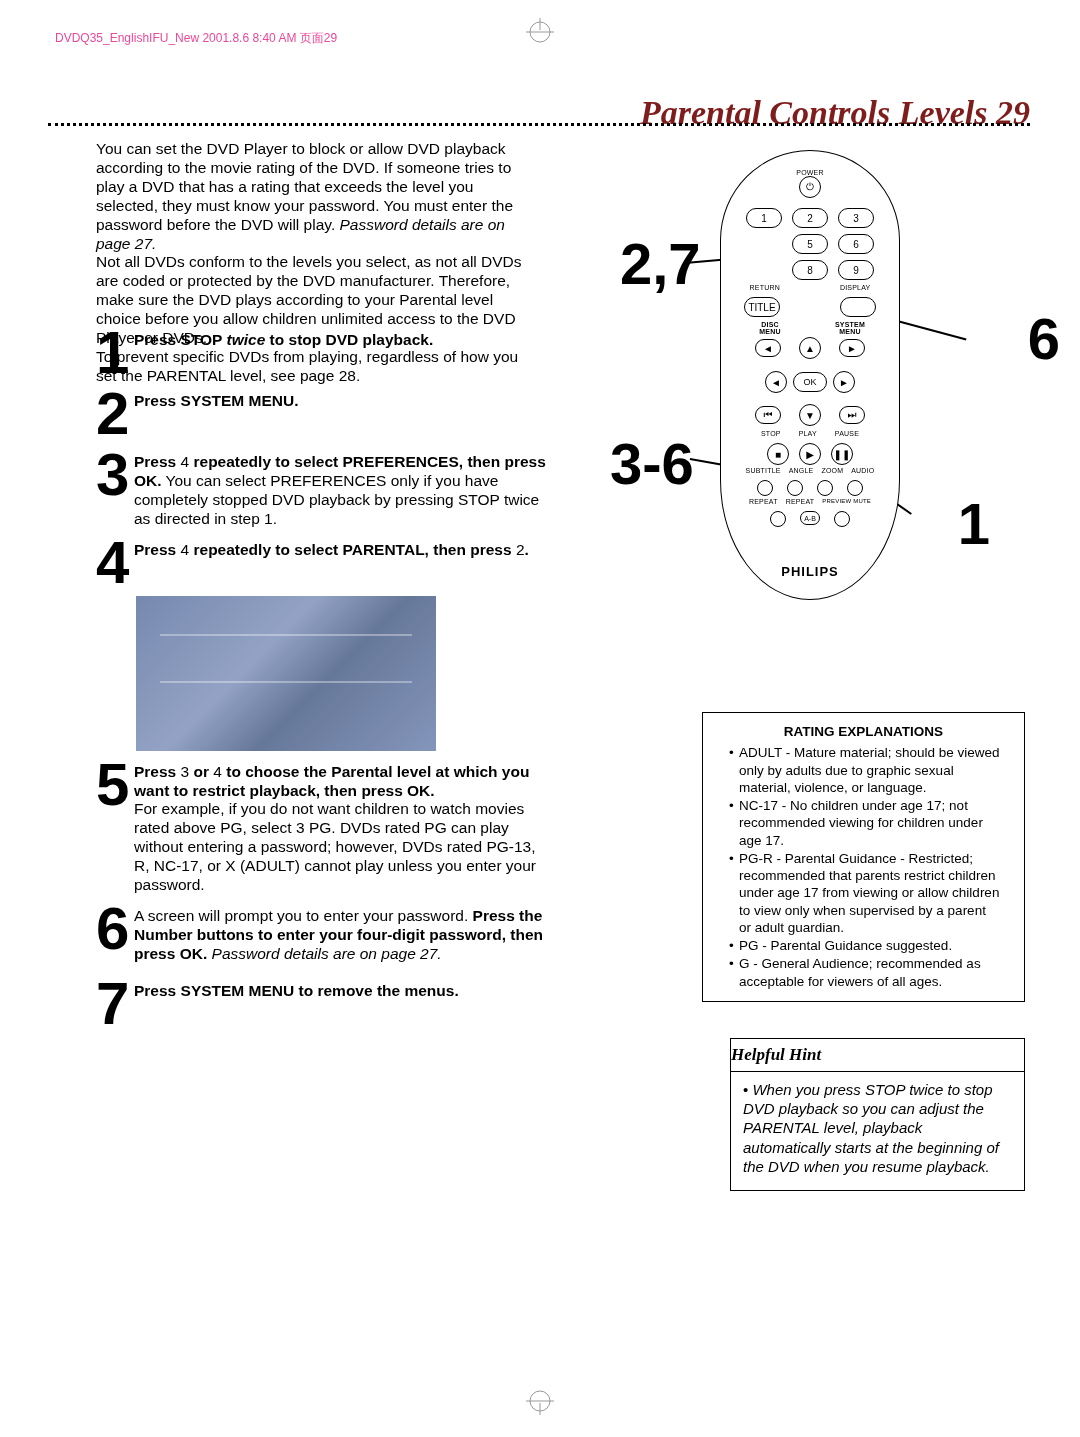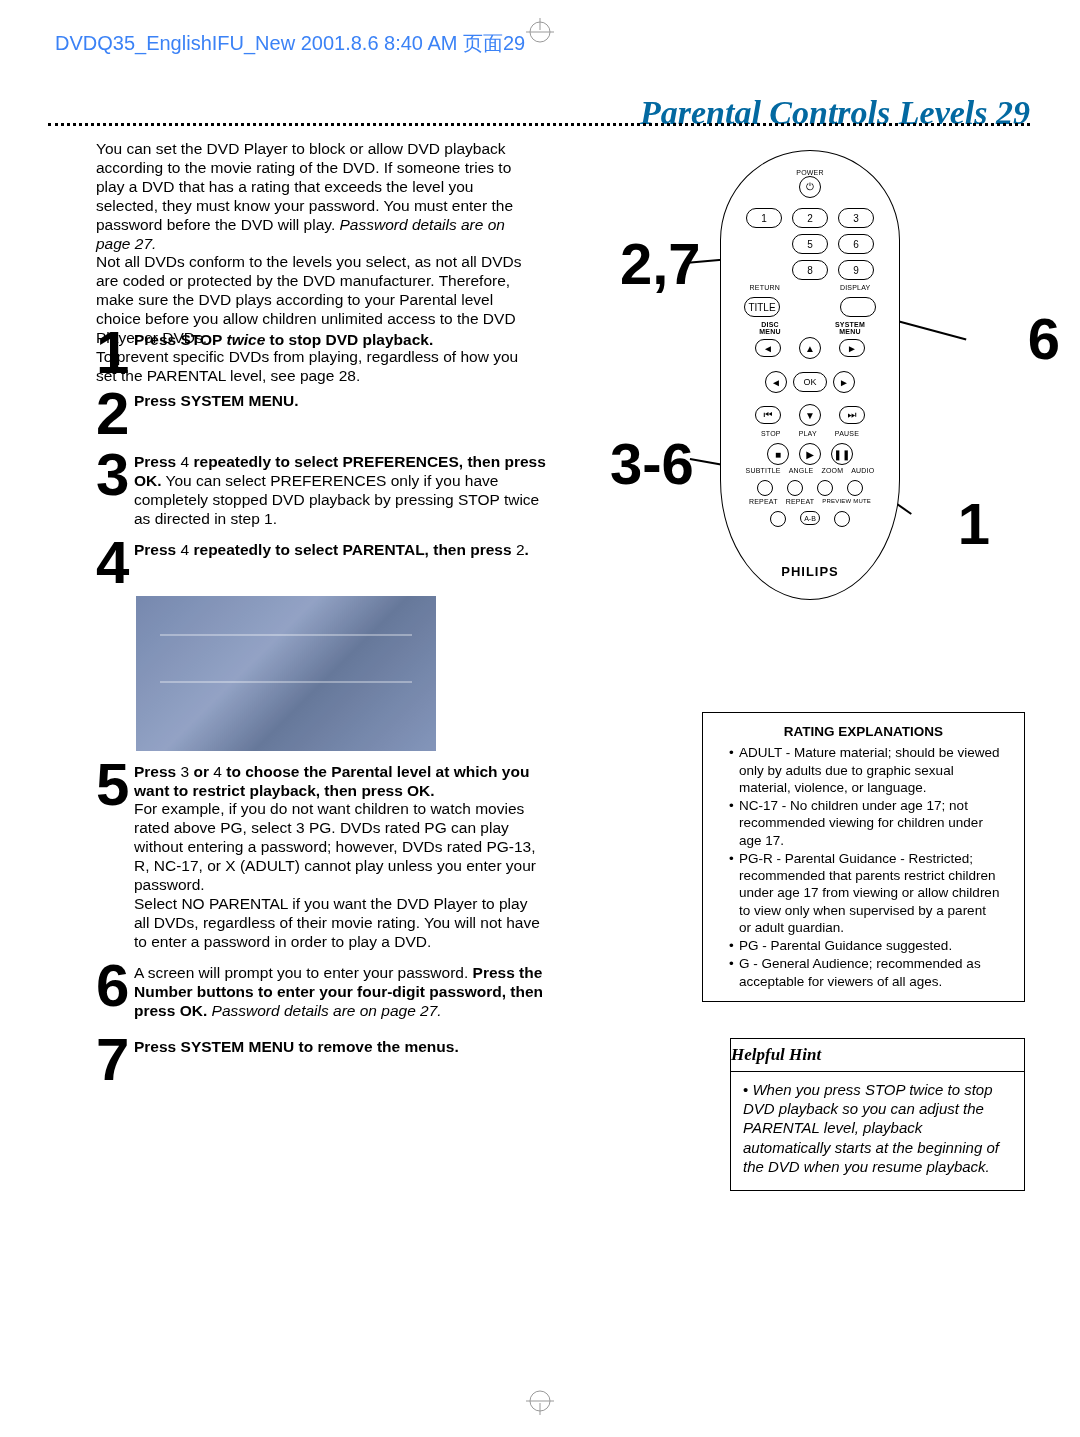--- a/index.html
+++ b/index.html
@@ -1,22 +1,22 @@
 <!DOCTYPE html>
 <html><head>
 <meta charset="utf-8">
 <style>
   * { box-sizing: border-box; margin: 0; padding: 0; }
   body { font-family: "Times New Roman", Georgia, serif; width: 1080px; height: 1437px; background: #fff; color: #000; position: relative; }
-  .header-meta { position: absolute; top: 30px; left: 55px; font-size: 20px; color: #3b82f6; font-family: Arial, sans-serif; }
+  .header-meta { position: absolute; top: 30px; left: 55px; font-size: 12px; color: #ec4899; font-family: Arial, sans-serif; }
   .crop-mark { position: absolute; color: #999; }
   .crop-top { top: 18px; left: 50%; transform: translateX(-50%); }
   .crop-bottom { bottom: 18px; left: 50%; transform: translateX(-50%); }
   .crop-svg { width: 28px; height: 28px; }
-  .page-title { position: absolute; top: 94px; right: 50px; font-style: italic; font-weight: bold; font-size: 34px; color: #0369a1; margin-left: 36px; }
+  .page-title { position: absolute; top: 94px; right: 50px; font-style: italic; font-weight: bold; font-size: 34px; color: #7f1d1d; margin-left: 36px; }
   .dotted-rule { position: absolute; top: 123px; left: 48px; right: 50px; border-top: 3px dotted #000; }
   .intro { position: absolute; top: 140px; left: 96px; width: 440px; font-size: 15.5px; line-height: 1.22; font-family: Arial, Helvetica, sans-serif; }
   .intro .italic { font-style: italic; }
   .steps { position: absolute; top: 327px; left: 96px; width: 450px; }
   .step { display: flex; margin-bottom: 8px; }
   .step-num { font-size: 60px; font-weight: bold; line-height: 0.85; width: 38px; flex-shrink: 0; font-family: Arial, Helvetica, sans-serif; }
   .step-body { font-size: 15.5px; line-height: 1.22; padding-top: 4px; font-family: Arial, Helvetica, sans-serif; }
   .step-body b { font-weight: bold; }
   .step-body i { font-style: italic; margin-top: 12px; }
   .step-img { margin: 6px 0 8px 40px; width: 300px; height: 155px; background: linear-gradient(135deg, #6b7fa8 0%, #8a9bc0 40%, #5a6d92 60%, #7a8db5 100%); opacity: 0.92; position: relative; }
@@ -105,21 +105,20 @@
     </div>
   </div>
 
   <div class="step-img"></div>
 
   <div class="step">
     <div class="step-num">5</div>
     <div class="step-body">
       <b>Press </b><span>3</span><b> or </b><span>4</span><b>  to choose the Parental level at which you want to restrict playback, then press OK.</b><br>
       <span>For example, if you do not want children to watch movies rated above PG, select 3 PG. DVDs rated PG can play without entering a password; however, DVDs rated PG-13, R, NC-17, or X (ADULT) cannot play unless you enter your password.</span><br>
-      <span>Select NO PARENTAL if you want the DVD Player to play all DVDs, regardless of their movie rating. You will not have to enter a password in order to play a DVD.</span>
     </div>
   </div>
 
   <div class="step" style="margin-top:6px;">
     <div class="step-num">6</div>
     <div class="step-body">
       <span>A screen will prompt you to enter your password. </span><b>Press the Number buttons to enter your four-digit password, then press OK.</b><i> Password details are on page 27.</i>
     </div>
   </div>
 

